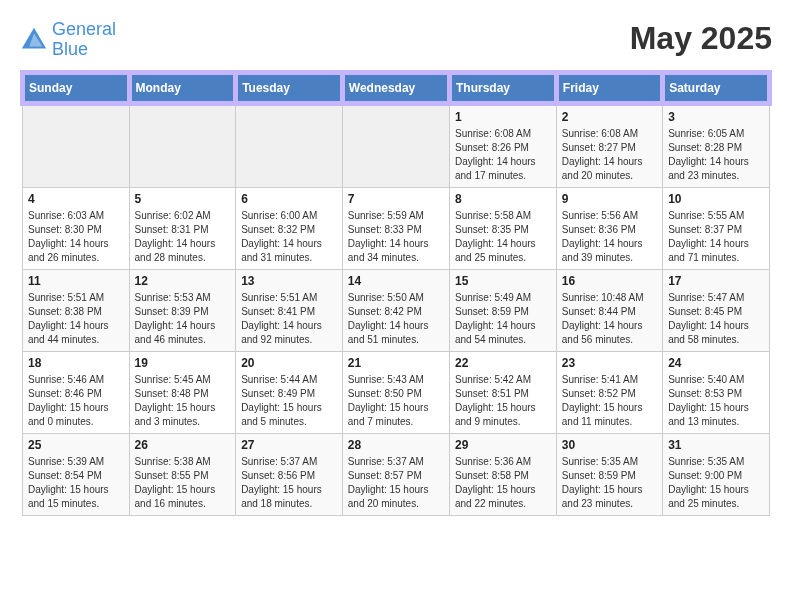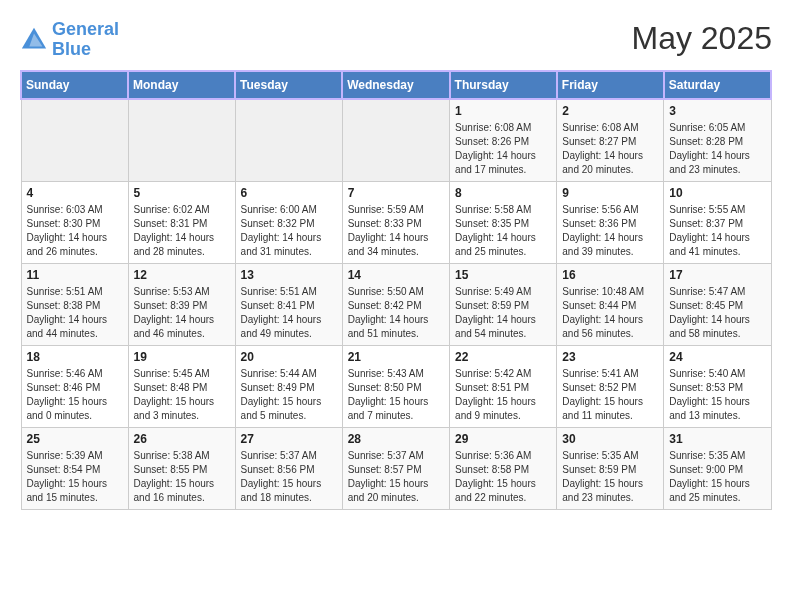--- a/index.html
+++ b/index.html
@@ -16,55 +16,55 @@
       align-items: flex-start;
       margin-bottom: 10px;
     }
     .logo {
       display: flex;
       align-items: center;
       gap: 4px;
     }
     .logo-text {
       font-size: 18px;
-      font-weight: bold;
+      font-weight: normal;
       color: #333;
       line-height: 1.1;
     }
     .logo-text span {
       color: #4a90d9;
     }
     .logo-icon {
       width: 28px;
       height: 28px;
     }
     .title-block {
       text-align: right;
     }
     .month-title {
       font-size: 32px;
       color: #333;
-      font-weight: normal;
+      font-weight: bold;
     }
     .subtitle {
       font-size: 14px;
       color: #555;
     }
     table {
       width: 100%;
       border-collapse: collapse;
       font-size: 11px;
     }
     thead tr th {
       background-color: #4a7fc1;
       color: #fff;
       padding: 6px 4px;
       text-align: left;
       font-size: 12px;
-      border: 2px solid #c4b5fd;
+      border: 5px solid #c4b5fd;
     }
     tbody tr td {
       border: 1px solid #ccc;
       vertical-align: top;
       padding: 4px 5px;
       height: 80px;
       width: 108px;
       background: #fff;
     }
     tbody tr td.empty {
@@ -207,21 +207,21 @@
             <div>Daylight: 14 hours</div>
             <div>and 39 minutes.</div>
           </div>
         </td>
         <td>
           <div class="day-number">10</div>
           <div class="day-info">
             <div>Sunrise: 5:55 AM</div>
             <div>Sunset: 8:37 PM</div>
             <div>Daylight: 14 hours</div>
-            <div>and 41 minutes.</div>
+            <div>and 71 minutes.</div>
           </div>
         </td>
       </tr>
       <tr>
         <td>
           <div class="day-number">11</div>
           <div class="day-info">
             <div>Sunrise: 5:51 AM</div>
             <div>Sunset: 8:38 PM</div>
             <div>Daylight: 14 hours</div>
@@ -236,21 +236,21 @@
             <div>Daylight: 14 hours</div>
             <div>and 46 minutes.</div>
           </div>
         </td>
         <td>
           <div class="day-number">13</div>
           <div class="day-info">
             <div>Sunrise: 5:51 AM</div>
             <div>Sunset: 8:41 PM</div>
             <div>Daylight: 14 hours</div>
-            <div>and 49 minutes.</div>
+            <div>and 92 minutes.</div>
           </div>
         </td>
         <td>
           <div class="day-number">14</div>
           <div class="day-info">
             <div>Sunrise: 5:50 AM</div>
             <div>Sunset: 8:42 PM</div>
             <div>Daylight: 14 hours</div>
             <div>and 51 minutes.</div>
           </div>

